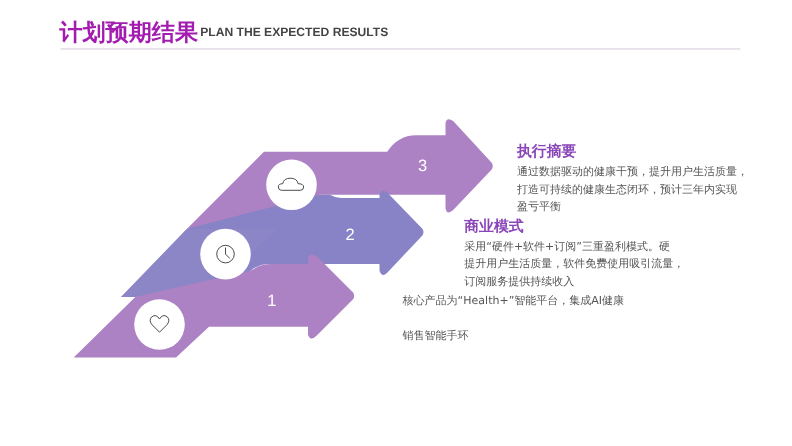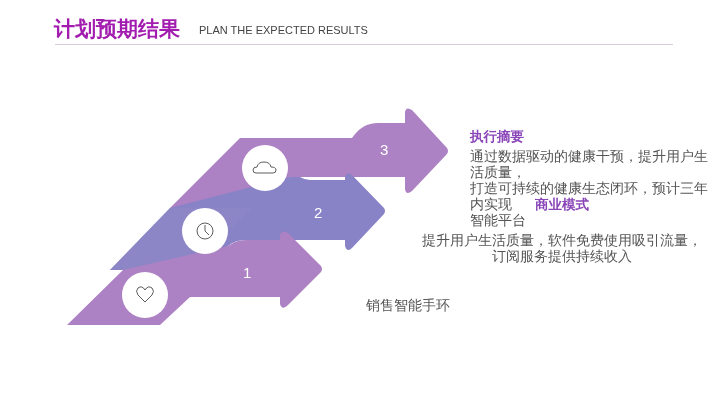--- a/index.html
+++ b/index.html
@@ -1,24 +1,24 @@
 <!DOCTYPE html>
 <html><head>
 <meta charset="utf-8">
 <style>
   html, body { margin:0; padding:0; }
   body { width:720px; height:405px; background:#ffffff; position:relative; overflow:hidden;
          font-family:"DejaVu Sans","Liberation Sans",sans-serif; }
   .title { position:absolute; left:54px; top:15px; font-size:21px; font-weight:bold; color:#a21caf; letter-spacing:0px; }
-  .subtitle { position:absolute; left:199px; top:24px; font-family:"Liberation Sans",sans-serif; font-size:11px; font-weight:normal; color:#444; }
+  .subtitle { position:absolute; left:182px; top:24px; font-family:"Liberation Sans",sans-serif; font-size:11px; font-weight:bold; color:#444; }
   .divider { position:absolute; left:55px; top:44px; width:618px; height:1px; background:#d8cde0; }
   svg.diagram { position:absolute; left:0; top:0; }
-  .block { position:absolute;font-family:Liberation Mono, monospace; }
+  .block { position:absolute; }
   .block h3 { margin:0; font-size:13.5px; font-weight:bold; color:#8a46b8; line-height:18px; }
-  .block p { margin:2px 0 0 0; font-size:14px; color:#555; line-height:16px; }
+  .block p { margin:2px 0 0 0; font-size:10px; color:#555; line-height:16px; }
   .num { font-family:"Liberation Sans",sans-serif; font-size:15px; fill:#ffffff; }
 </style>
 </head>
 <body>
 
 <div class="title">计划预期结果</div>
 <div class="subtitle">PLAN THE EXPECTED RESULTS</div>
 <div class="divider"></div>
 
 <svg class="diagram" width="720" height="405" viewBox="0 0 720 405">
@@ -55,32 +55,32 @@
     <circle cx="145" cy="295" r="23" fill="#ffffff"></circle>
     <path d="M145 302 L138 295 Q135 291 138 288 Q142 285 145 290 Q148 285 152 288 Q155 291 152 295 Z" fill="none" stroke="#333" stroke-width="0.8"></path>
   </g>
 </svg>
 
 <div class="block" style="left:470px; top:129px;">
   <h3>执行摘要</h3>
   <p>
     <span>通过数据驱动的健康干预，提升用户生活质量，</span><br>
     <span>打造可持续的健康生态闭环，预计三年内实现</span><br>
-    <span>智能平台</span>
+    <span>盈亏平衡</span>
   </p>
 </div>
 
-<div class="block" style="left:422px; top:197px;text-align:center;">
+<div class="block" style="left:422px; top:197px;">
   <h3>商业模式</h3>
   <p>
-    <br>
+    <span>采用“硬件+软件+订阅”三重盈利模式。硬</span><br>
     <span>提升用户生活质量，软件免费使用吸引流量，</span><br>
     <span>订阅服务提供持续收入</span>
   </p>
 </div>
 
 <div class="block" style="left:366px; top:264px;">
   <p>
-    <br>
+    <span>核心产品为“Health+”智能平台，集成AI健康</span><br>
     <br>
     <span>销售智能手环</span>
   </p>
 </div>
 
 </body></html>

